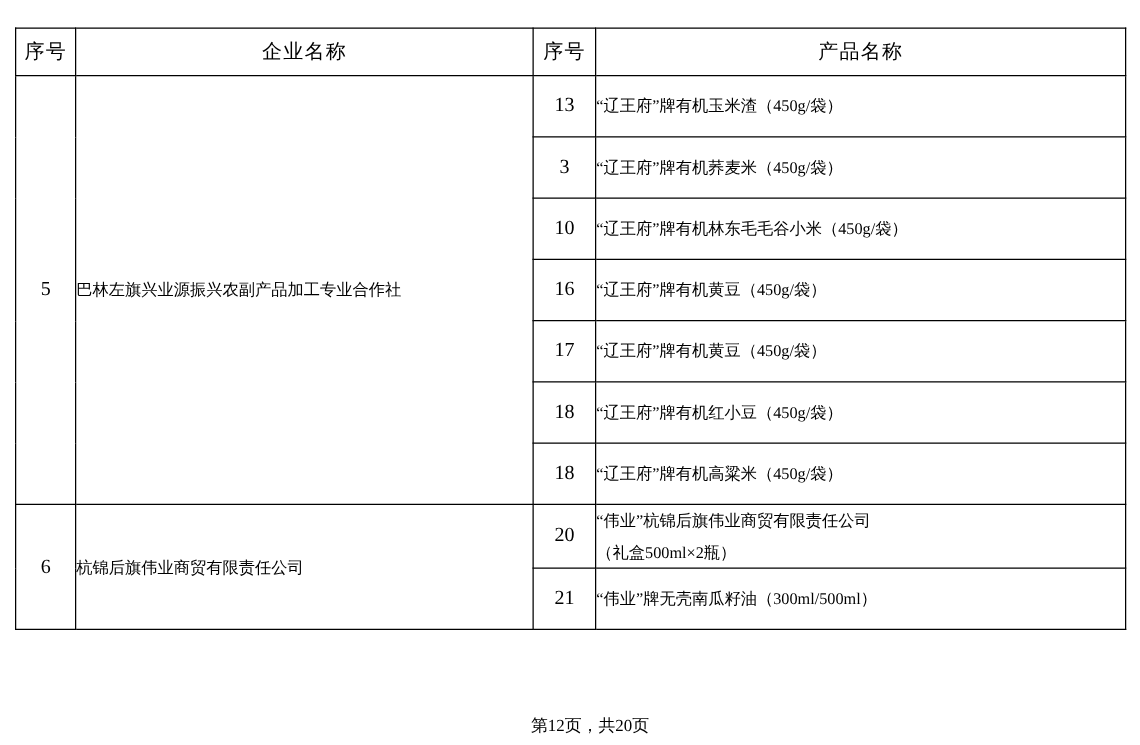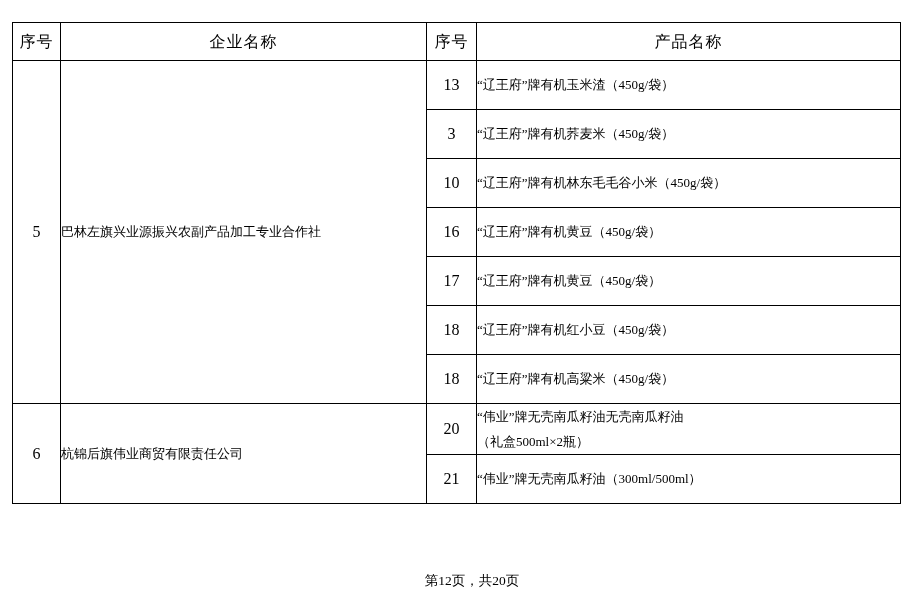--- a/index.html
+++ b/index.html
@@ -134,21 +134,21 @@
       <tr class="row-prod">
         <td class="cell-seq">18</td>
         <td class="cell-prod">“辽王府”牌有机高粱米（450g/袋）</td>
       </tr>
 
       <tr class="row-prod-tall">
         <td class="cell-seq" rowspan="2">6</td>
         <td class="cell-ent" rowspan="2">杭锦后旗伟业商贸有限责任公司</td>
         <td class="cell-seq">20</td>
         <td class="cell-prod two-line">
-          <div>“伟业”牌无壳南瓜籽油无壳南瓜籽油</div>
+          <div>“伟业”杭锦后旗伟业商贸有限责任公司</div>
           <div>（礼盒500ml×2瓶）</div>
         </td>
       </tr>
       <tr class="row-prod">
         <td class="cell-seq">21</td>
         <td class="cell-prod">“伟业”牌无壳南瓜籽油（300ml/500ml）</td>
       </tr>
 
     </tbody>
   </table>

